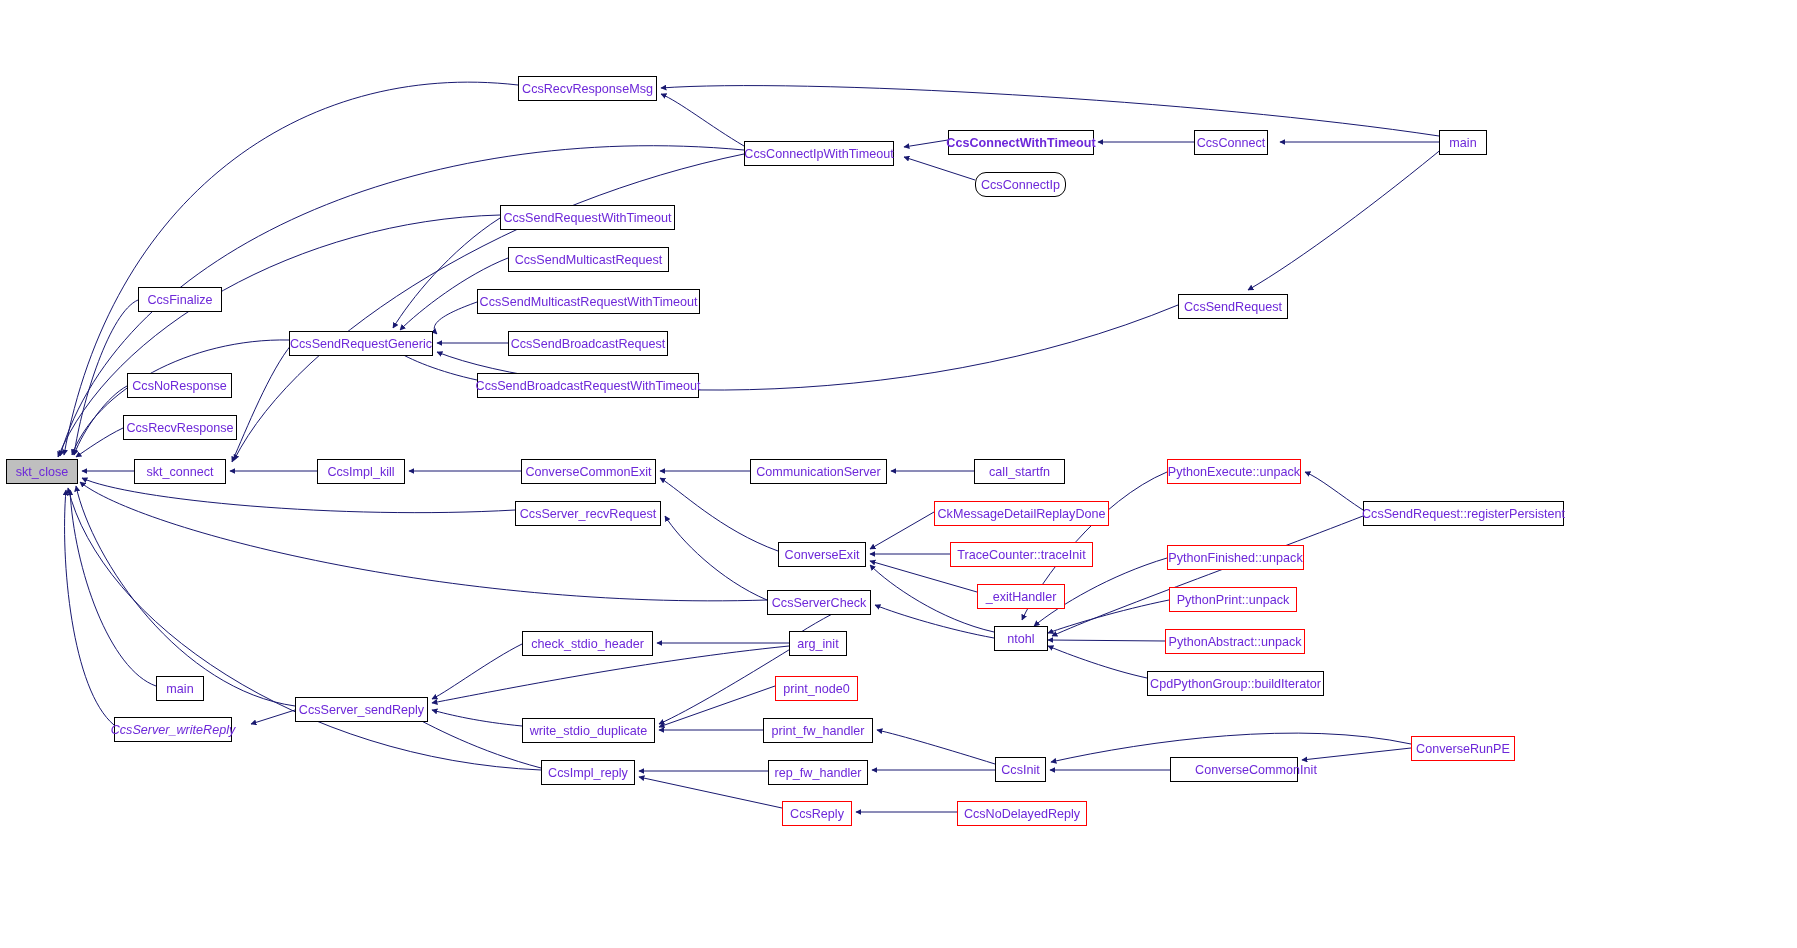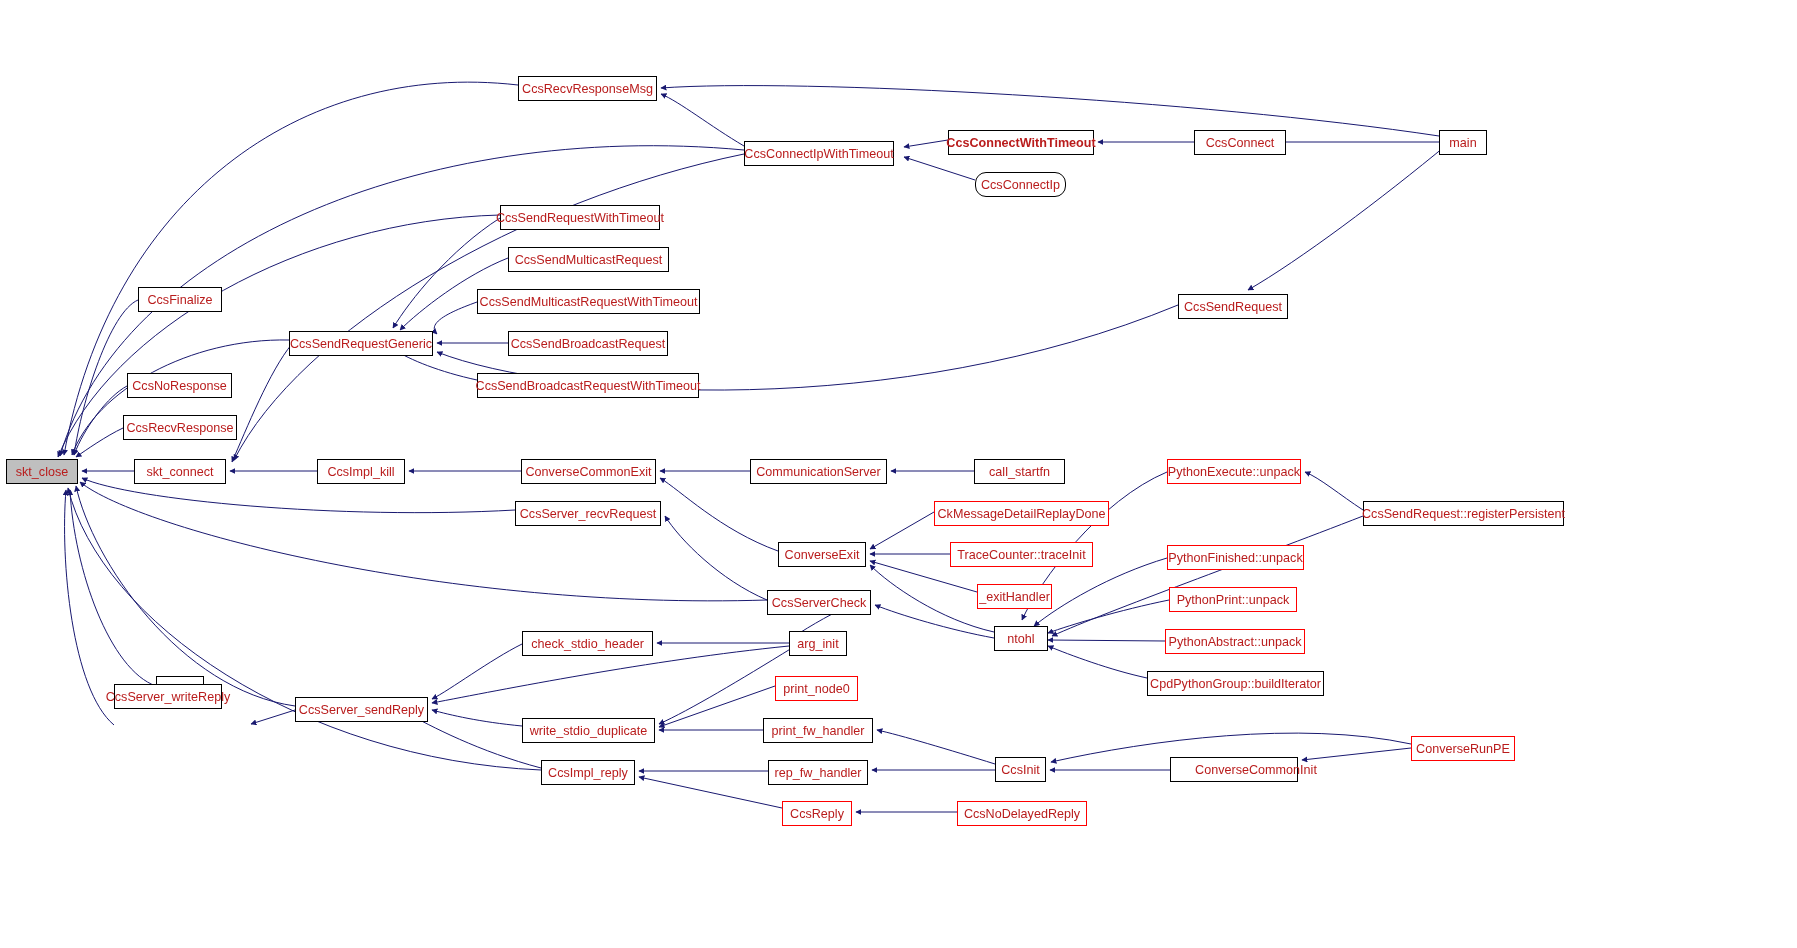--- a/index.html
+++ b/index.html
@@ -1,20 +1,20 @@
 <!DOCTYPE html>
 <html><head>
 <meta charset="utf-8">
 <style>
   html,body{margin:0;padding:0;background:#ffffff;}
   body{width:1797px;height:948px;overflow:hidden;font-family:"Liberation Sans",sans-serif;}
   #graph{position:relative;width:1797px;height:948px;}
   svg.edges{position:absolute;left:0;top:0;width:1797px;height:948px;pointer-events:none;}
   .node{position:absolute;box-sizing:border-box;display:flex;align-items:center;justify-content:center;
-        background:#ffffff;border:1px solid #000000;height:25px;font-size:12.6px;color:#b91c1c;
+        background:#ffffff;border:1px solid #000000;height:25px;font-size:12.6px;color:#6d28d9;
         white-space:nowrap;letter-spacing:0px;}
   .node.red{border-color:#ff0000;}
   .node.root{background:#bfbfbf;border-color:#000000;}
   .node span{pointer-events:none;}
 </style>
 </head>
 <body>
 
 <div id="graph">
   <svg class="edges" viewBox="0 0 1797 948" xmlns="http://www.w3.org/2000/svg">
@@ -103,42 +103,42 @@
       </div>
       <div class="node" style="left: 127px; top: 373px; width: 105px;">
         <span>CcsNoResponse</span>
       </div>
       <div class="node" style="left: 123px; top: 415px; width: 114px;">
         <span>CcsRecvResponse</span>
       </div>
       <div class="node" style="left: 156px; top: 676px; width: 48px;">
         <span>main</span>
       </div>
-      <div class="node" style="left: 114px; top: 684px; width: 108px;">
+      <div class="node" style="left: 114px; top: 717px; width: 118px; font-style: italic;">
         <span>CcsServer_writeReply</span>
       </div>
       <div class="node" style="left: 317px; top: 459px; width: 88px; align-items: center;">
         <span>CcsImpl_kill</span>
       </div>
       <div class="node" style="left: 289px; top: 331px; width: 144px;">
         <span>CcsSendRequestGeneric</span>
       </div>
       <div class="node" style="left: 295px; top: 697px; width: 133px;">
         <span>CcsServer_sendReply</span>
       </div>
       <div class="node" style="left: 541px; top: 760px; width: 94px;">
         <span>CcsImpl_reply</span>
       </div>
       <div class="node" style="left: 522px; top: 631px; width: 131px;">
         <span>check_stdio_header</span>
       </div>
       <div class="node" style="left: 522px; top: 718px; width: 133px;">
         <span>write_stdio_duplicate</span>
       </div>
-      <div class="node" style="left: 500px; top: 205px; width: 160px;">
+      <div class="node" style="left: 500px; top: 205px; width: 175px;">
         <span>CcsSendRequestWithTimeout</span>
       </div>
       <div class="node" style="left: 508px; top: 247px; width: 161px;">
         <span>CcsSendMulticastRequest</span>
       </div>
       <div class="node" style="left: 477px; top: 289px; width: 223px;">
         <span>CcsSendMulticastRequestWithTimeout</span>
       </div>
       <div class="node" style="left: 508px; top: 331px; width: 160px;">
         <span>CcsSendBroadcastRequest</span>
@@ -181,21 +181,21 @@
       </div>
       <div class="node" style="left: 750px; top: 459px; width: 137px;">
         <span>CommunicationServer</span>
       </div>
       <div class="node red" style="left: 934px; top: 501px; width: 175px;">
         <span>CkMessageDetailReplayDone</span>
       </div>
       <div class="node red" style="left: 950px; top: 542px; width: 143px;">
         <span>TraceCounter::traceInit</span>
       </div>
-      <div class="node red" style="left: 977px; top: 584px; width: 75px;">
+      <div class="node red" style="left: 977px; top: 584px; width: 88px;">
         <span>_exitHandler</span>
       </div>
       <div class="node" style="left: 974px; top: 459px; width: 91px;">
         <span>call_startfn</span>
       </div>
       <div class="node red" style="left: 957px; top: 801px; width: 130px;">
         <span>CcsNoDelayedReply</span>
       </div>
       <div class="node" style="left: 995px; top: 757px; width: 51px;">
         <span>CcsInit</span>
@@ -205,21 +205,21 @@
       </div>
       <div class="node" style="left: 948px; top: 130px; width: 146px; font-weight: bold;">
         <span>CcsConnectWithTimeout</span>
       </div>
       <div class="node" style="left: 975px; top: 172px; width: 91px; border-radius: 11px;">
         <span>CcsConnectIp</span>
       </div>
       <div class="node" style="left: 1178px; top: 294px; width: 110px;">
         <span>CcsSendRequest</span>
       </div>
-      <div class="node" style="left: 1194px; top: 130px; width: 92px;">
+      <div class="node" style="left: 1194px; top: 130px; width: 74px;">
         <span>CcsConnect</span>
       </div>
       <div class="node red" style="left: 1167px; top: 459px; width: 134px;">
         <span>PythonExecute::unpack</span>
       </div>
       <div class="node red" style="left: 1167px; top: 545px; width: 137px;">
         <span>PythonFinished::unpack</span>
       </div>
       <div class="node red" style="left: 1169px; top: 587px; width: 128px;">
         <span>PythonPrint::unpack</span>

